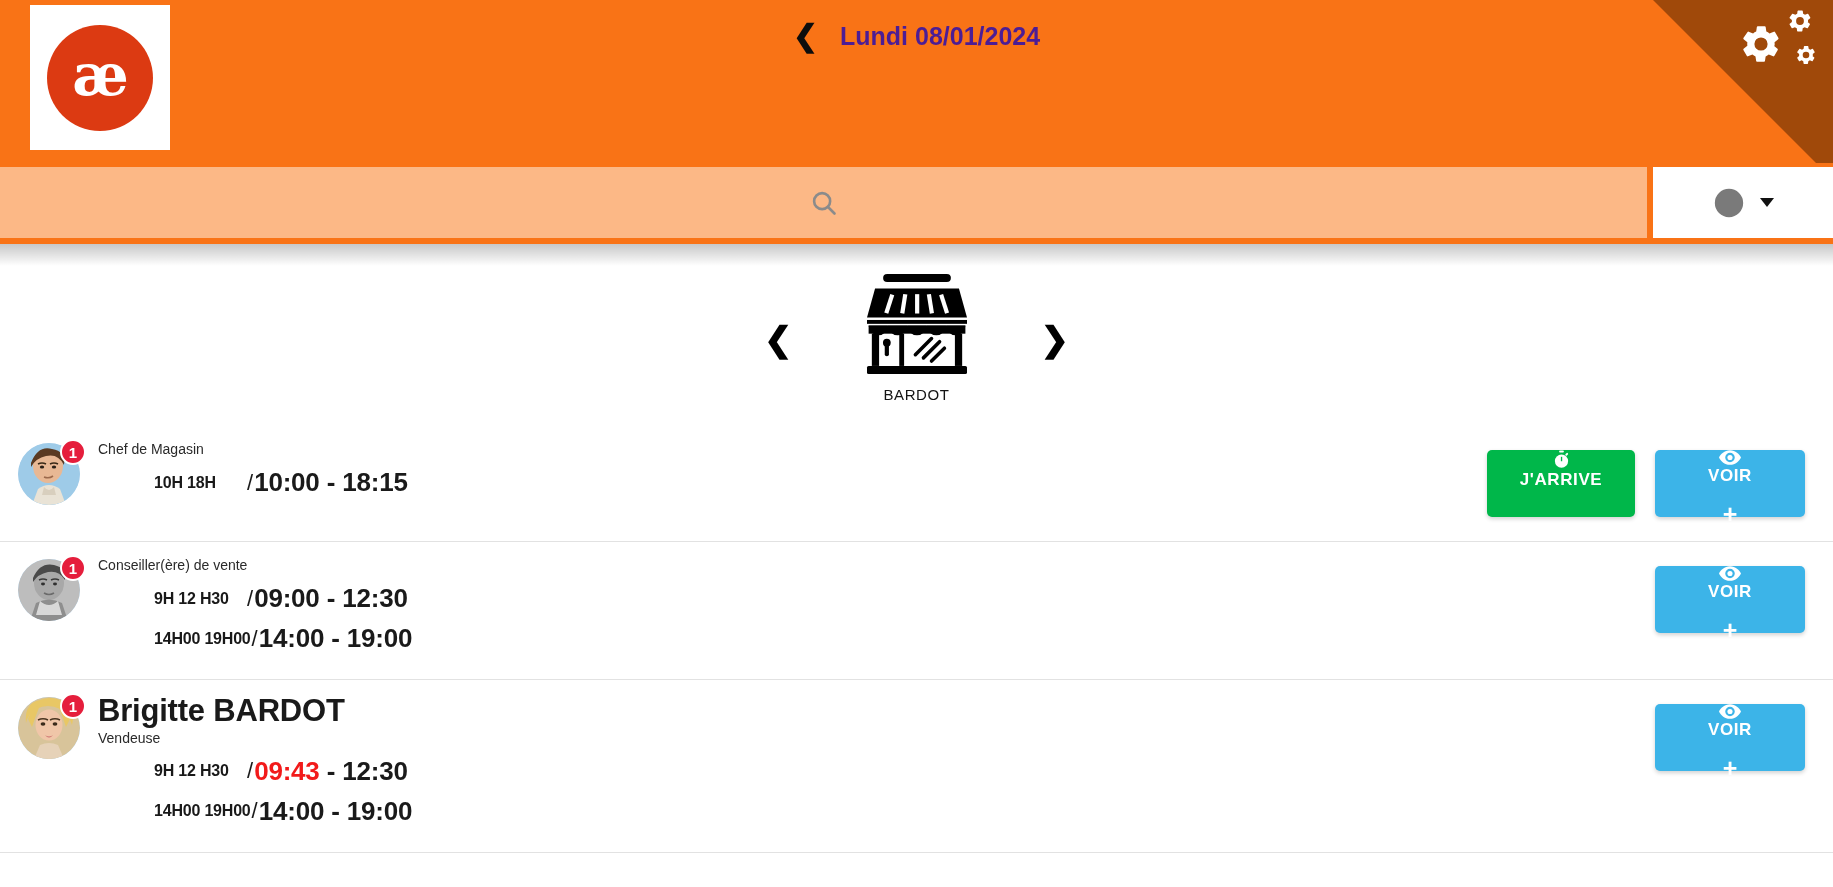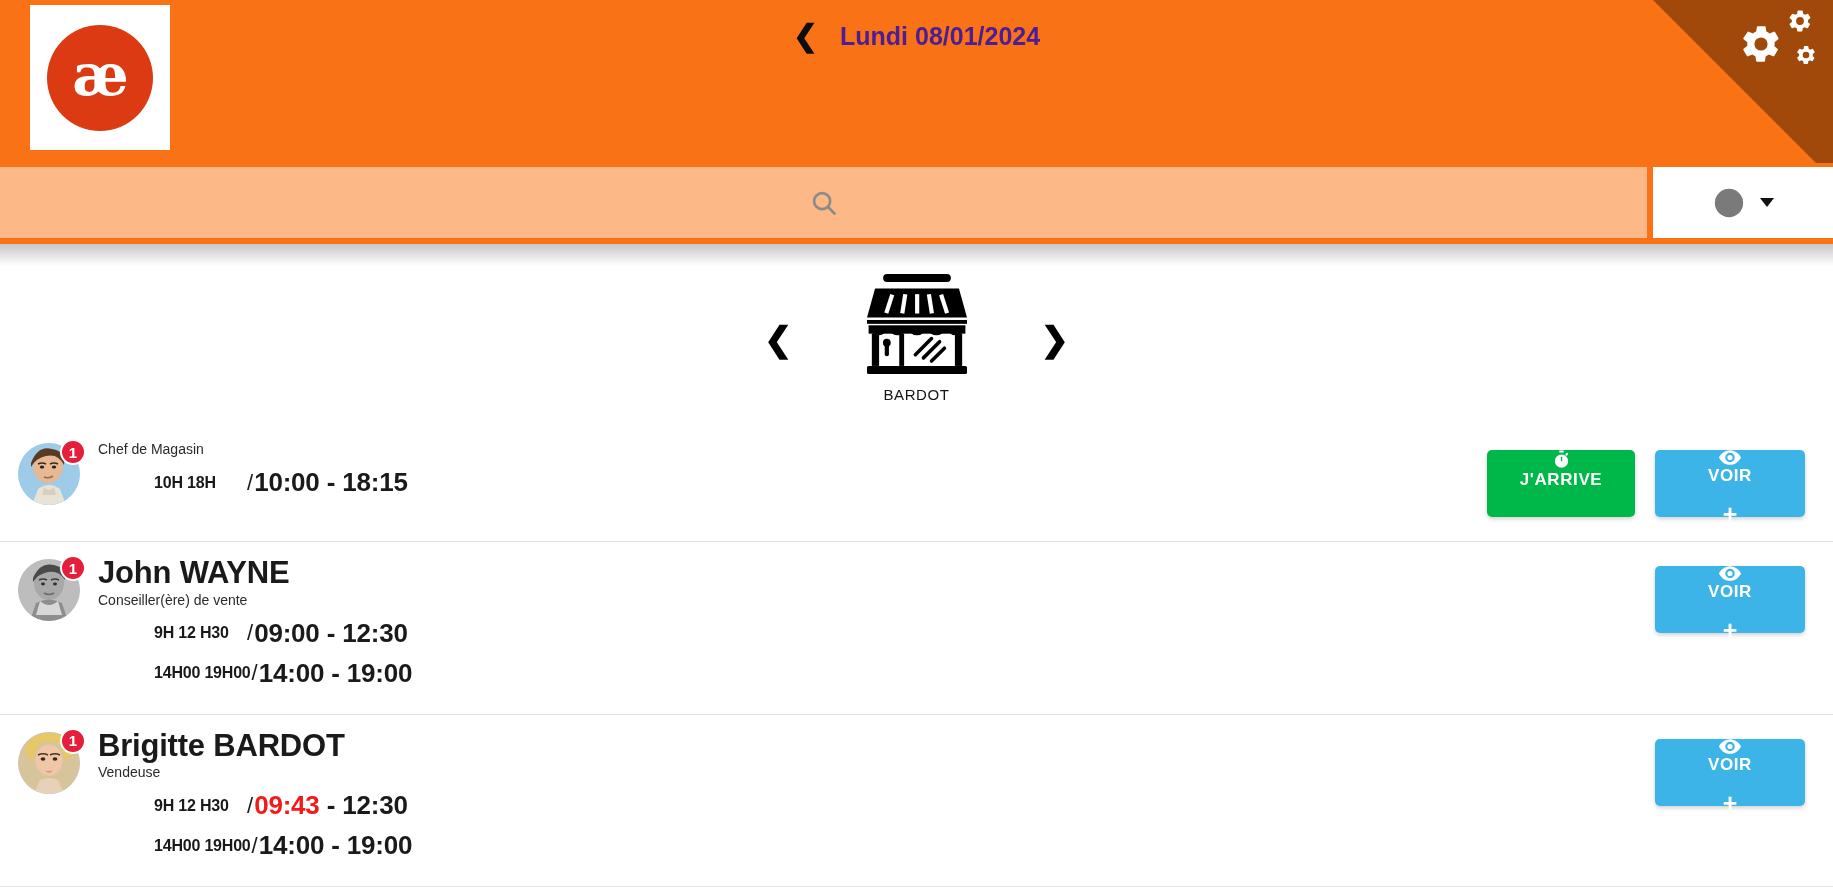--- a/index.html
+++ b/index.html
@@ -494,21 +494,20 @@
               <ellipse cx="37" cy="25" rx="2" ry="1.4" fill="#2f2f2f"></ellipse>
               <path d="M21 21 Q25 19 29 21" stroke="#3a3a3a" stroke-width="1.5" fill="none"></path>
               <path d="M33 21 Q37 19 41 21" stroke="#3a3a3a" stroke-width="1.5" fill="none"></path>
               <path d="M26 34 Q31 37 36 34" stroke="#6b6b6b" stroke-width="1.6" fill="none"></path>
             </g>
           </svg>
         </div>
         <span class="avatar-badge">1</span>
       </div>
       <div class="emp-info">
-        <div class="emp-name">John WAYNE</div>
         <div class="emp-role">Conseiller(ère) de vente</div>
         <div class="shifts">
           <div class="shift-line">
             <span class="shift-code">9H 12 H30</span>
             <span class="shift-sep">/</span>
             <span class="shift-times">
               <span>09:00</span>
               <span>-</span>
               <span>12:30</span>
             </span>

